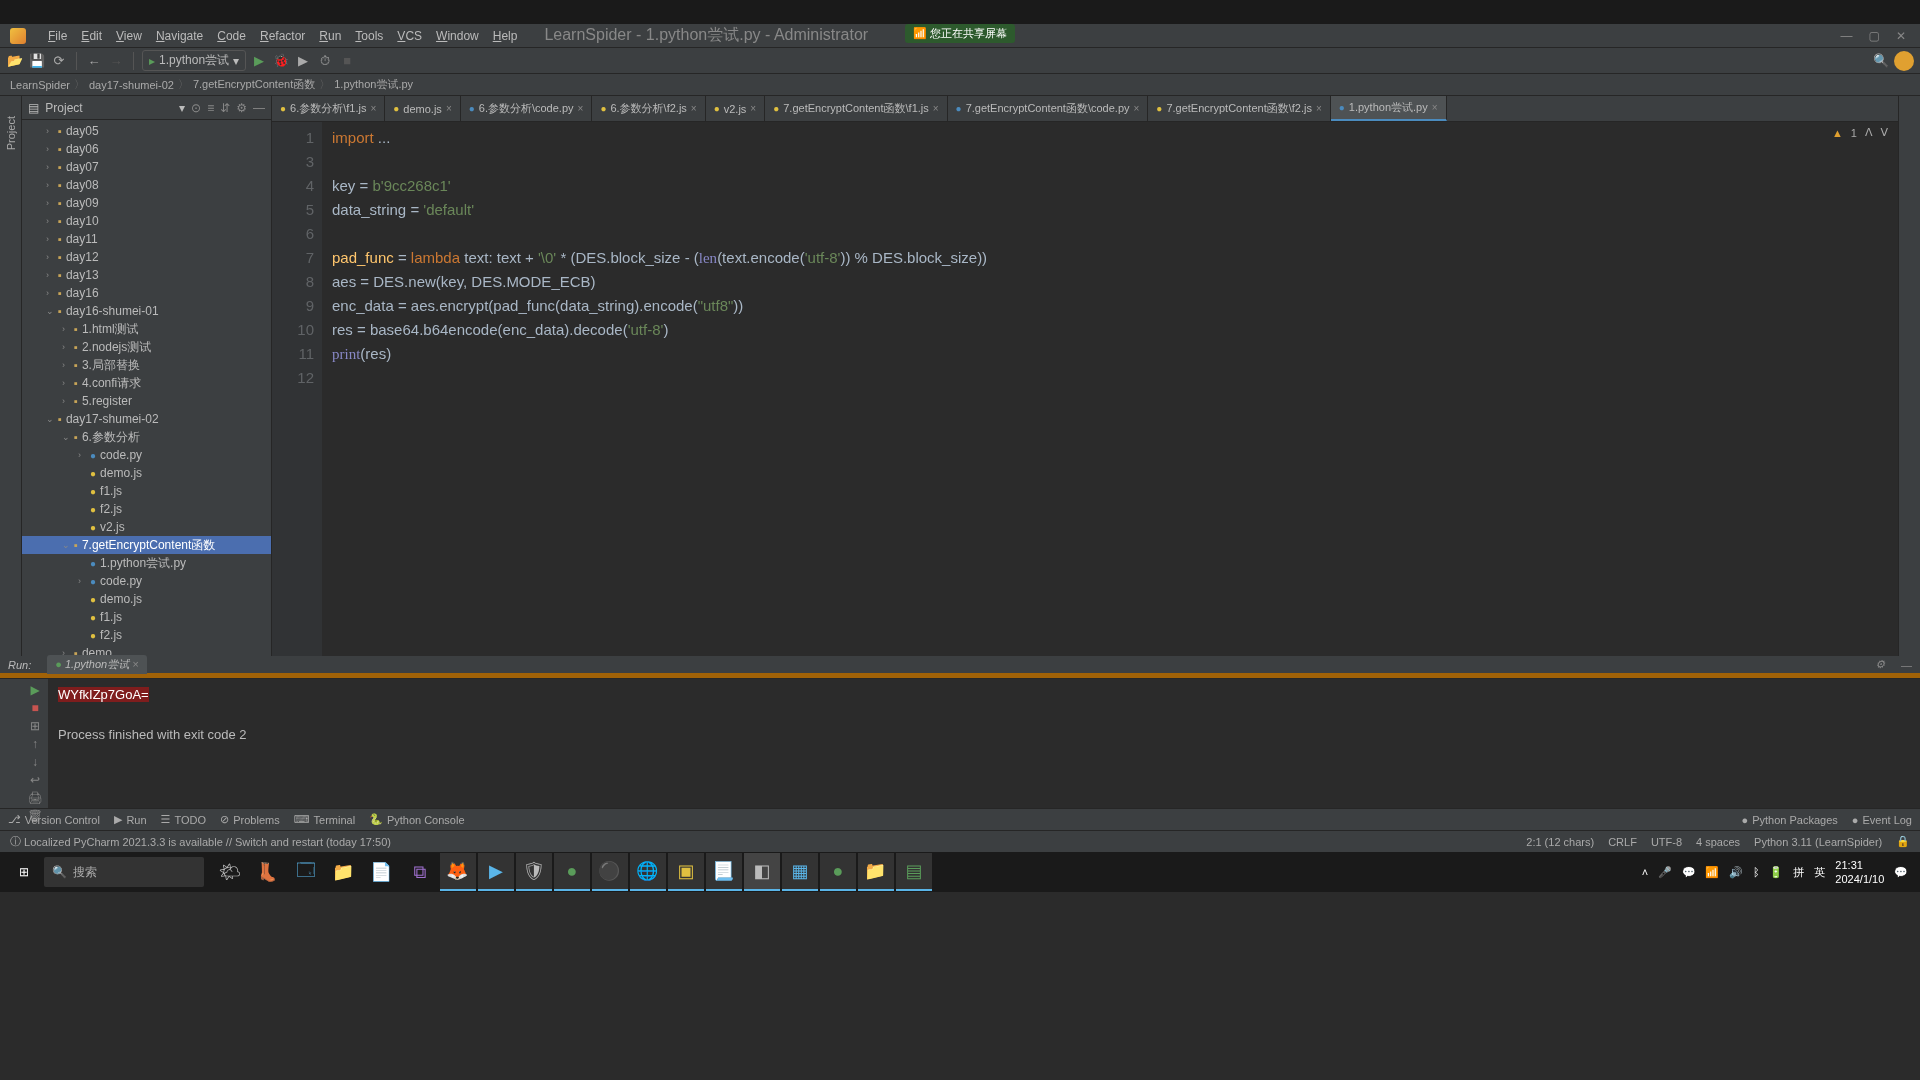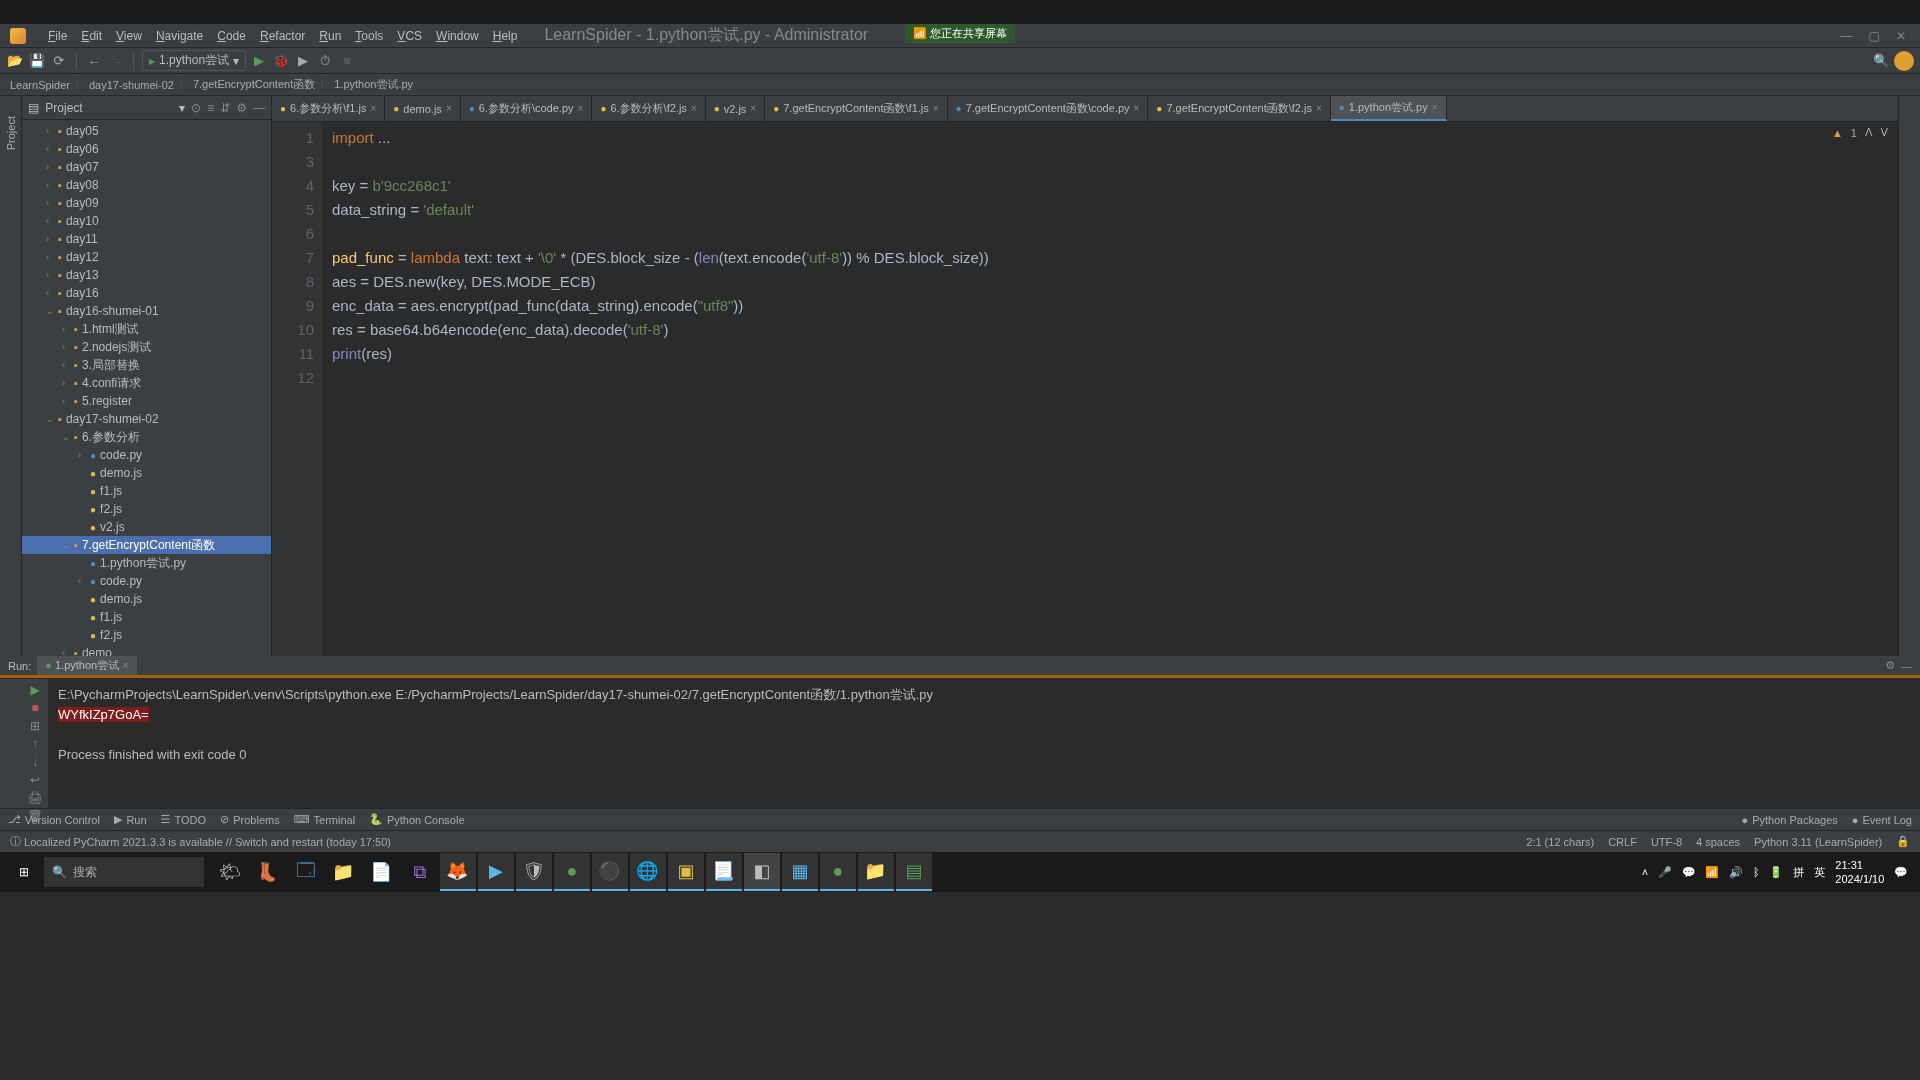--- a/index.html
+++ b/index.html
@@ -58,31 +58,31 @@
 .tabs { height: 26px; background: #3c3f41; display: flex; align-items: center; overflow: hidden; border-bottom: 1px solid #262626; }
 .tab { padding: 0 8px; height: 100%; display: flex; align-items: center; gap: 4px; font-size: 11px; border-right: 1px solid #262626; cursor: pointer; white-space: nowrap; }
 .tab.active { background: #4e5254; border-bottom: 2px solid #4b8bbe; }
 .tab .close { color: #888; font-size: 10px; }
 .tab .ic { font-size: 10px; }
 .editor { flex: 1; display: flex; font-family: 'JetBrains Mono', Consolas, monospace; font-size: 15px; position: relative; }
 .gutter { width: 50px; background: #313335; text-align: right; padding: 4px 8px 0 0; color: #606366; line-height: 24px; }
 .code { flex: 1; padding: 4px 0 0 10px; line-height: 24px; white-space: pre; color: #a9b7c6; }
 .kw { color: #cc7832; }
 .str { color: #6a8759; }
-.fn { color: #8888c6; }
+.fn { color: #8888c6; font-family: Liberation Serif, serif; }
 .fn2 { color: #ffc66d; }
 .inspection { position: absolute; top: 4px; right: 10px; display: flex; gap: 8px; font-size: 11px; color: #aaa; align-items: center; }
 .inspection .warn { color: #e0a030; }
 
 
 .side-label-r { width: 22px; background: #3c3f41; border-left: 1px solid #262626; }
 
 
 .run-panel { height: 130px; background: #2b2b2b; border-top: 1px solid #262626; display: flex; }
-.run-header { height: 22px; background: #3c3f41; display: flex; align-items: center; padding: 0 8px; gap: 6px; font-size: 11px; border-bottom: 3px solid #a16207; }
+.run-header { height: 22px; background: #3c3f41; display: flex; align-items: center; padding: 0 8px; gap: 16px; font-size: 11px; border-bottom: 5px solid #a16207; font-style: italic; }
 .run-header .tab-r { background: #4e5254; padding: 2px 8px; border-radius: 3px 3px 0 0; }
 .run-header .spacer { flex: 1; }
 .run-header .gear { color: #888; }
 .run-side { width: 22px; background: #3c3f41; }
 .run-toolbar { width: 26px; background: #3c3f41; display: flex; flex-direction: column; align-items: center; padding-top: 4px; gap: 4px; }
 .run-toolbar div { width: 18px; height: 18px; color: #888; font-size: 12px; display: flex; align-items: center; justify-content: center; cursor: pointer; }
 .run-output { flex: 1; padding: 6px 10px; font-family: Consolas, monospace; font-size: 13px; color: #bbb; line-height: 20px; }
 .run-output .sel { background: #7f1d1d; color: #fff; }
 .run-col { display: flex; flex-direction: column; flex: 1; }
 
@@ -443,24 +443,23 @@
       <div style="color:#5a9c5a">▶</div>
       <div style="color:#c75450">■</div>
       <div>⊞</div>
       <div>↑</div>
       <div>↓</div>
       <div>↩</div>
       <div>🖨</div>
       <div>🗑</div>
     </div>
     <div class="run-output">
-      <div>E:\PycharmProjects\LearnSpider\.venv\Scripts\python.exe E:/PycharmProjects/LearnSpider/day17-shumei-02/7.getEncryptContent函数/1.python尝试.py</div>
       <div><span class="sel">WYfkIZp7GoA=</span></div>
       <div>&nbsp;</div>
-      <div>Process finished with exit code 0</div>
+      <div>Process finished with exit code 2</div>
     </div>
   </div>
 </div>
 
 <div class="bottom-tools" id="btools">
     <div class="item"><span>⎇</span> Version Control</div>
     <div class="item"><span>▶</span> Run</div>
     <div class="item"><span>☰</span> TODO</div>
     <div class="item"><span>⊘</span> Problems</div>
     <div class="item"><span>⌨</span> Terminal</div>

